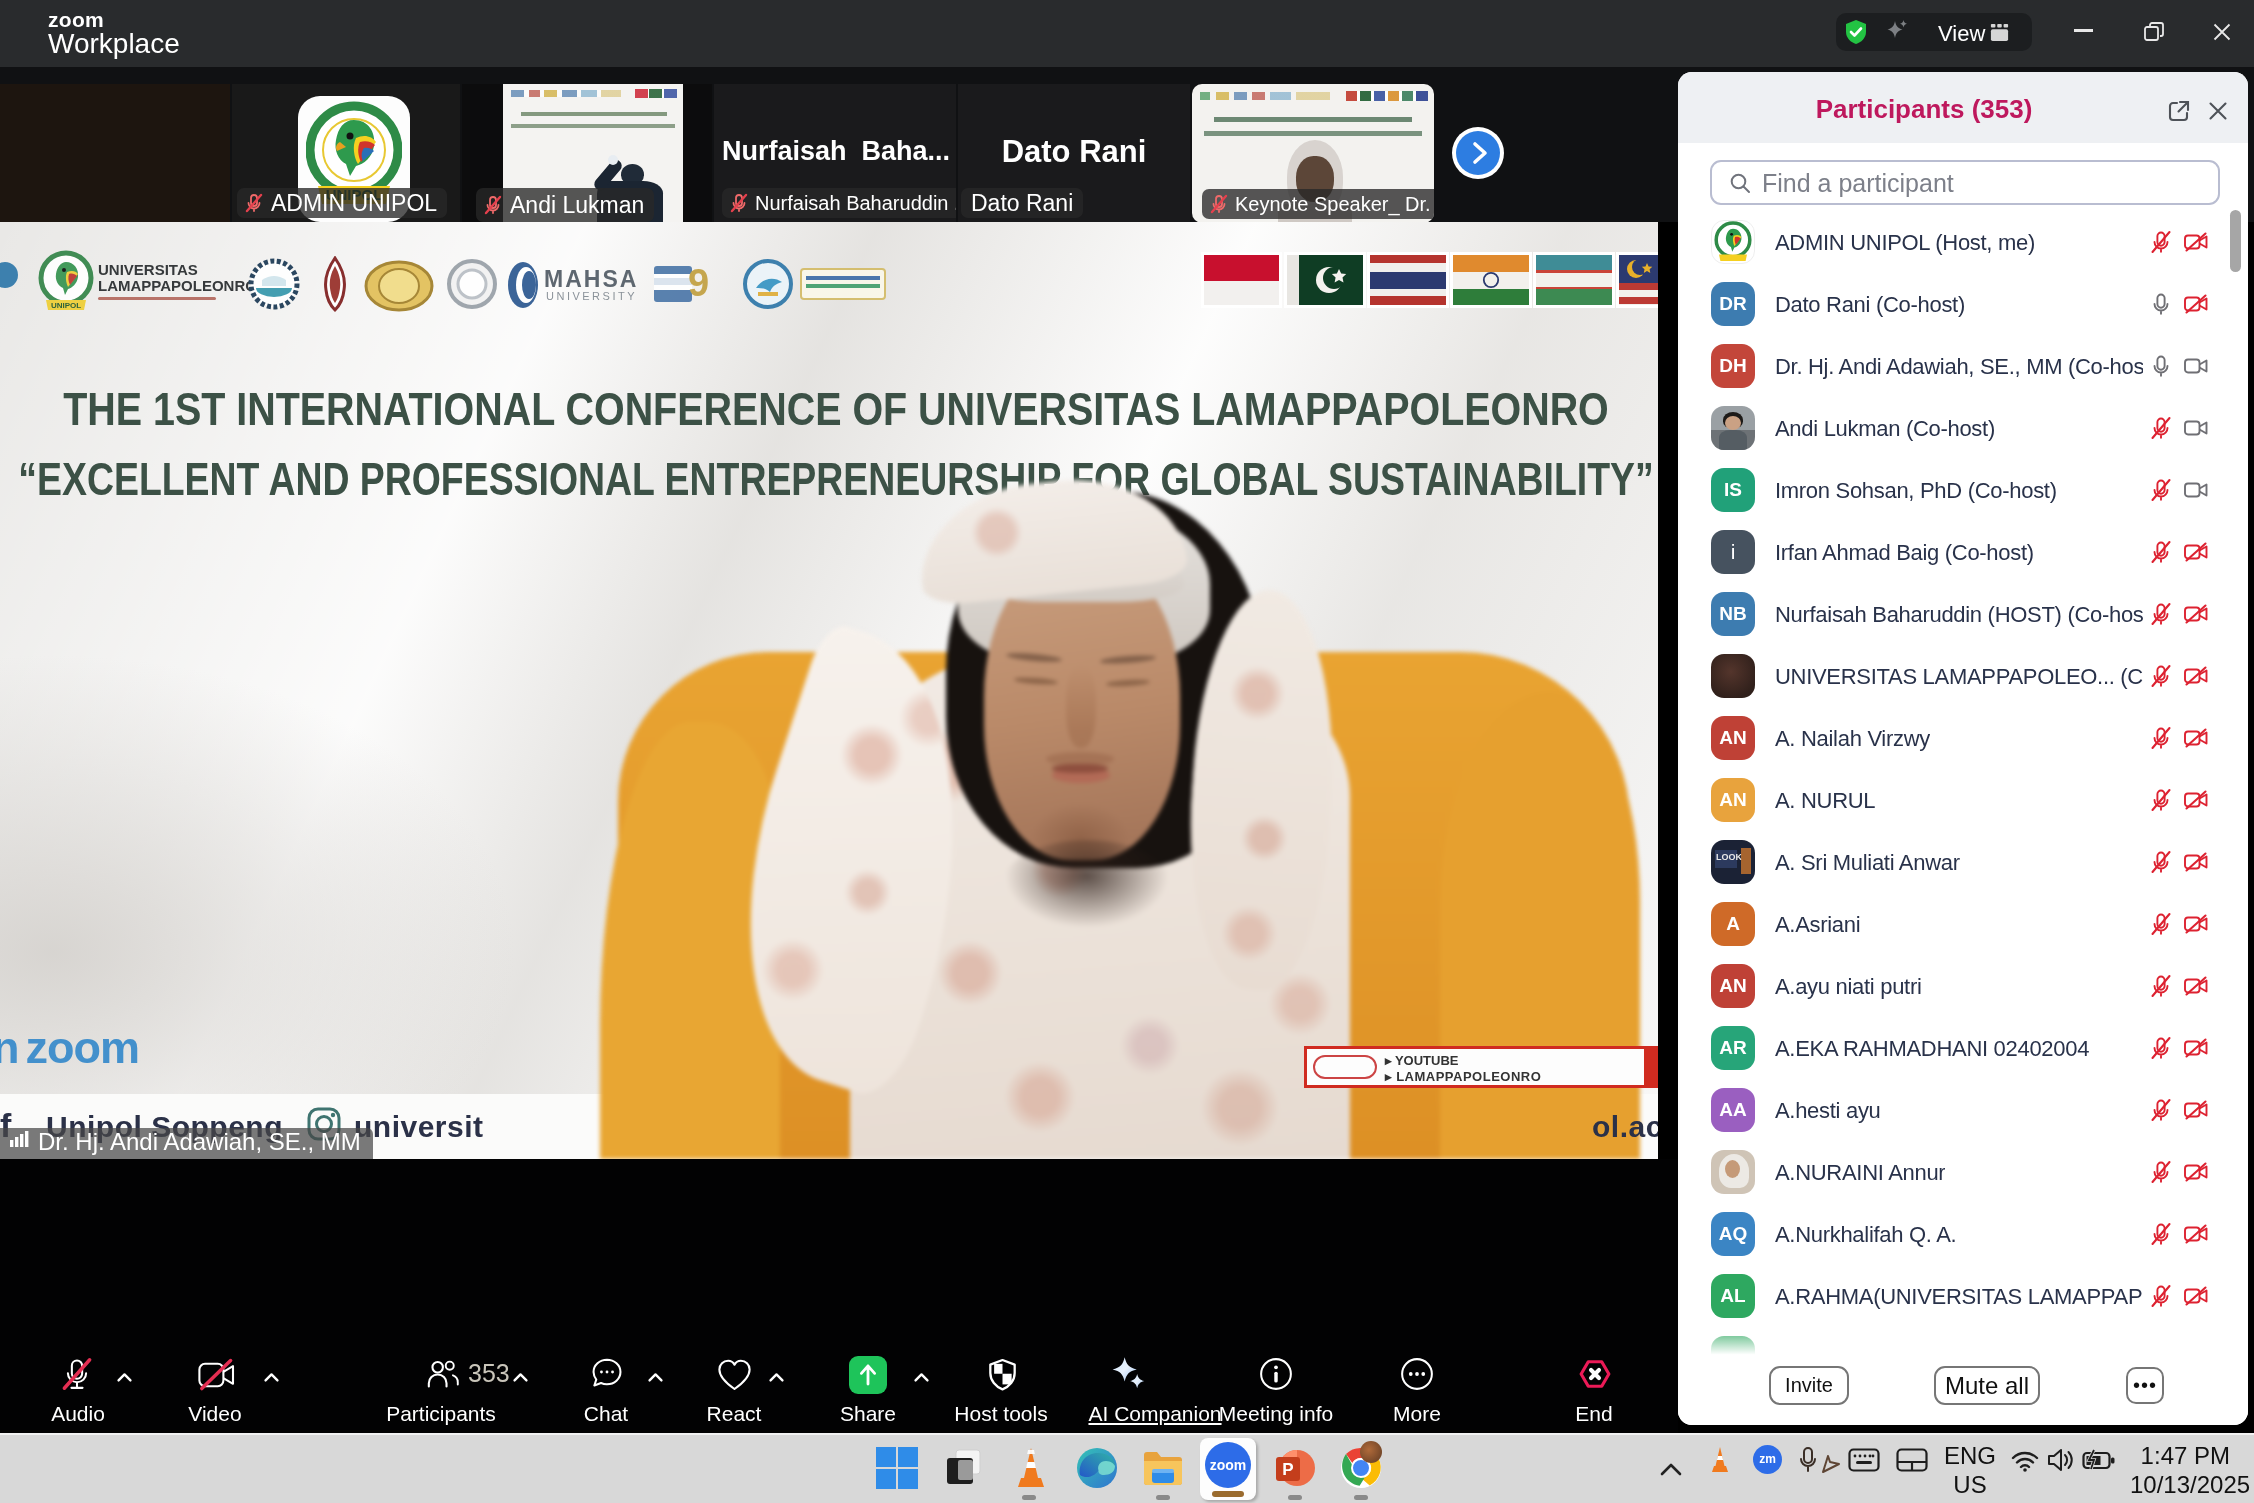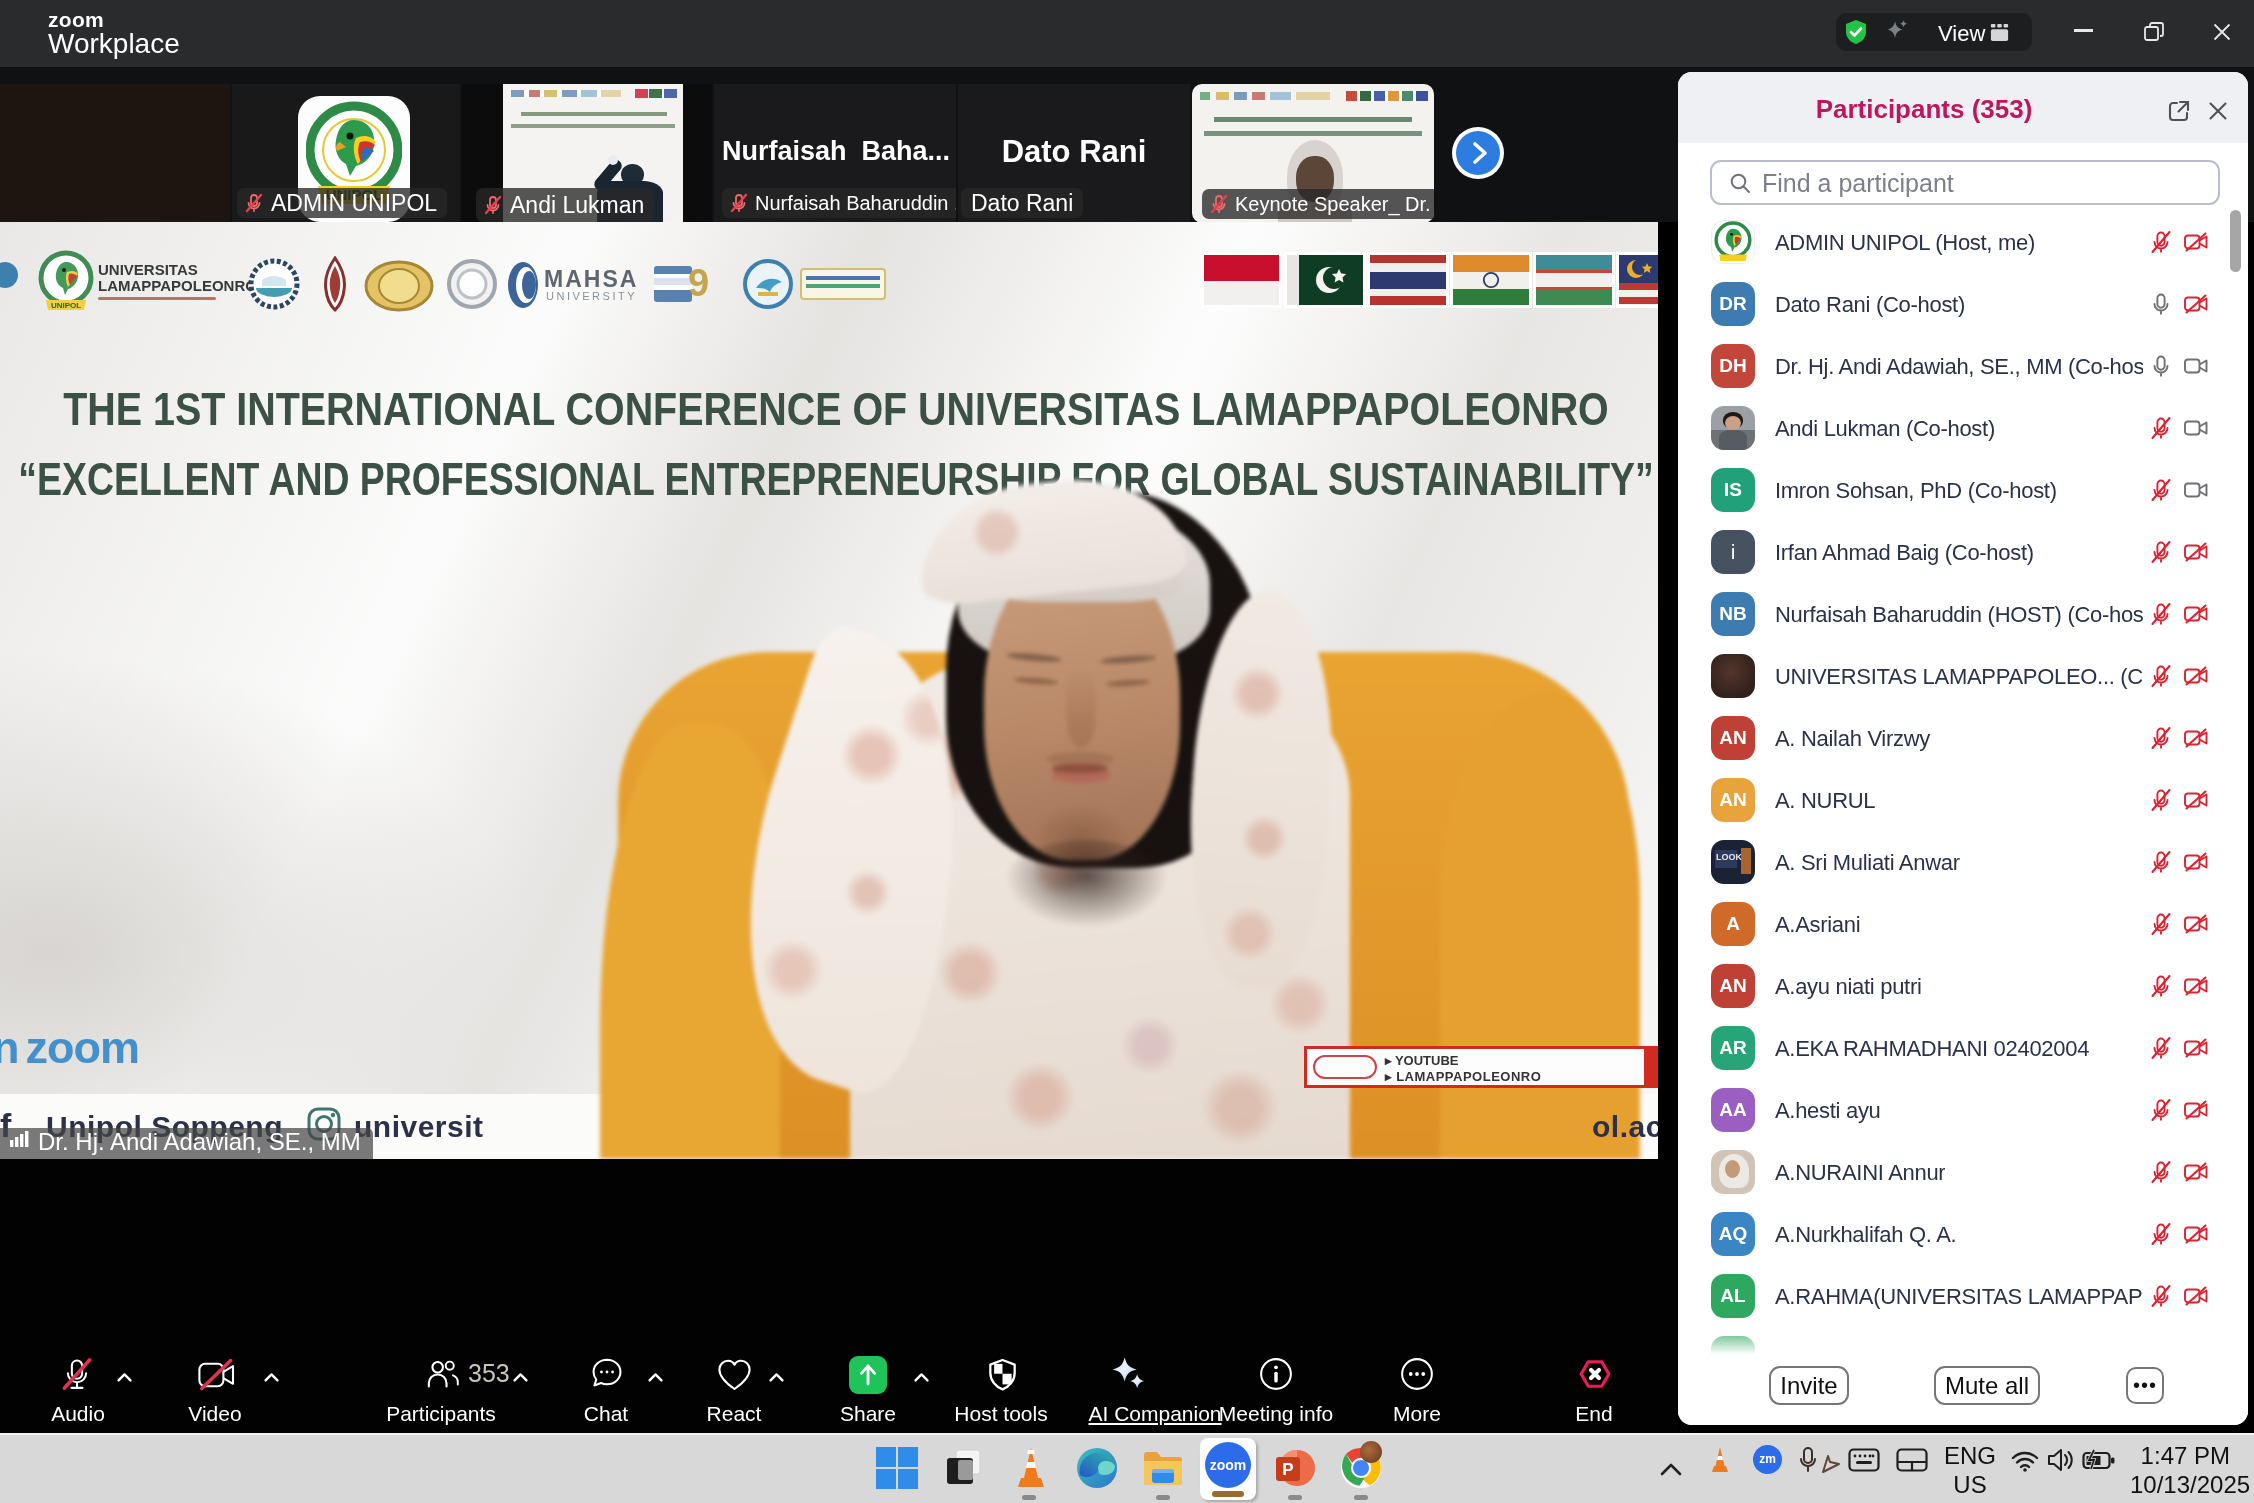--- a/index.html
+++ b/index.html
@@ -682,21 +682,21 @@
     <svg class="pcam" width="26" height="26" viewBox="0 0 26 26">
         <use href="#camred"></use>
       </svg>
   </div>
   <div class="prow" style="top:1255px;">
     <div class="pav" style="background:#2ea860;"></div>
   </div>
 
   <div class="abs" style="left:0;top:1252px;width:570px;height:36px;background:linear-gradient(180deg,rgba(255,255,255,0),#fff 85%);"></div>
   <div class="abs" style="left:0;top:1284px;width:570px;height:69px;background:#fff;"></div>
-  <div class="abs" style="left:91px;top:1294px;width:80px;height:39px;border:2px solid #767676;border-radius:11px;display:flex;align-items:center;justify-content:center;font-size:24px;color:#111;">Invite</div>
+  <div class="abs" style="left:91px;top:1294px;width:80px;height:39px;border:2px solid #767676;border-radius:11px;display:flex;align-items:center;justify-content:center;font-size:20px;color:#111;">Invite</div>
   <div class="abs" style="left:256px;top:1294px;width:106px;height:39px;border:2px solid #767676;border-radius:11px;display:flex;align-items:center;justify-content:center;font-size:24px;color:#111;">Mute all</div>
   <div class="abs" style="left:448px;top:1295px;width:38px;height:37px;border:2px solid #767676;border-radius:10px;display:flex;align-items:center;justify-content:center;font-size:20px;color:#111;letter-spacing:1px;">•••</div>
 </div>
 
 <div class="abs" id="taskbar" style="left:0;top:1433px;width:2254px;height:70px;background:#d8d8d8;border-top:2px solid #f2f2f2;">
 
   <svg class="abs" style="left:873px;top:9px;" width="48" height="48" viewBox="0 0 48 48">
     <rect x="3" y="3" width="20" height="20" fill="#2f8ce8"></rect>
       <rect x="25" y="3" width="20" height="20" fill="#2f8ce8"></rect>
     <rect x="3" y="25" width="20" height="20" fill="#2f8ce8"></rect>

